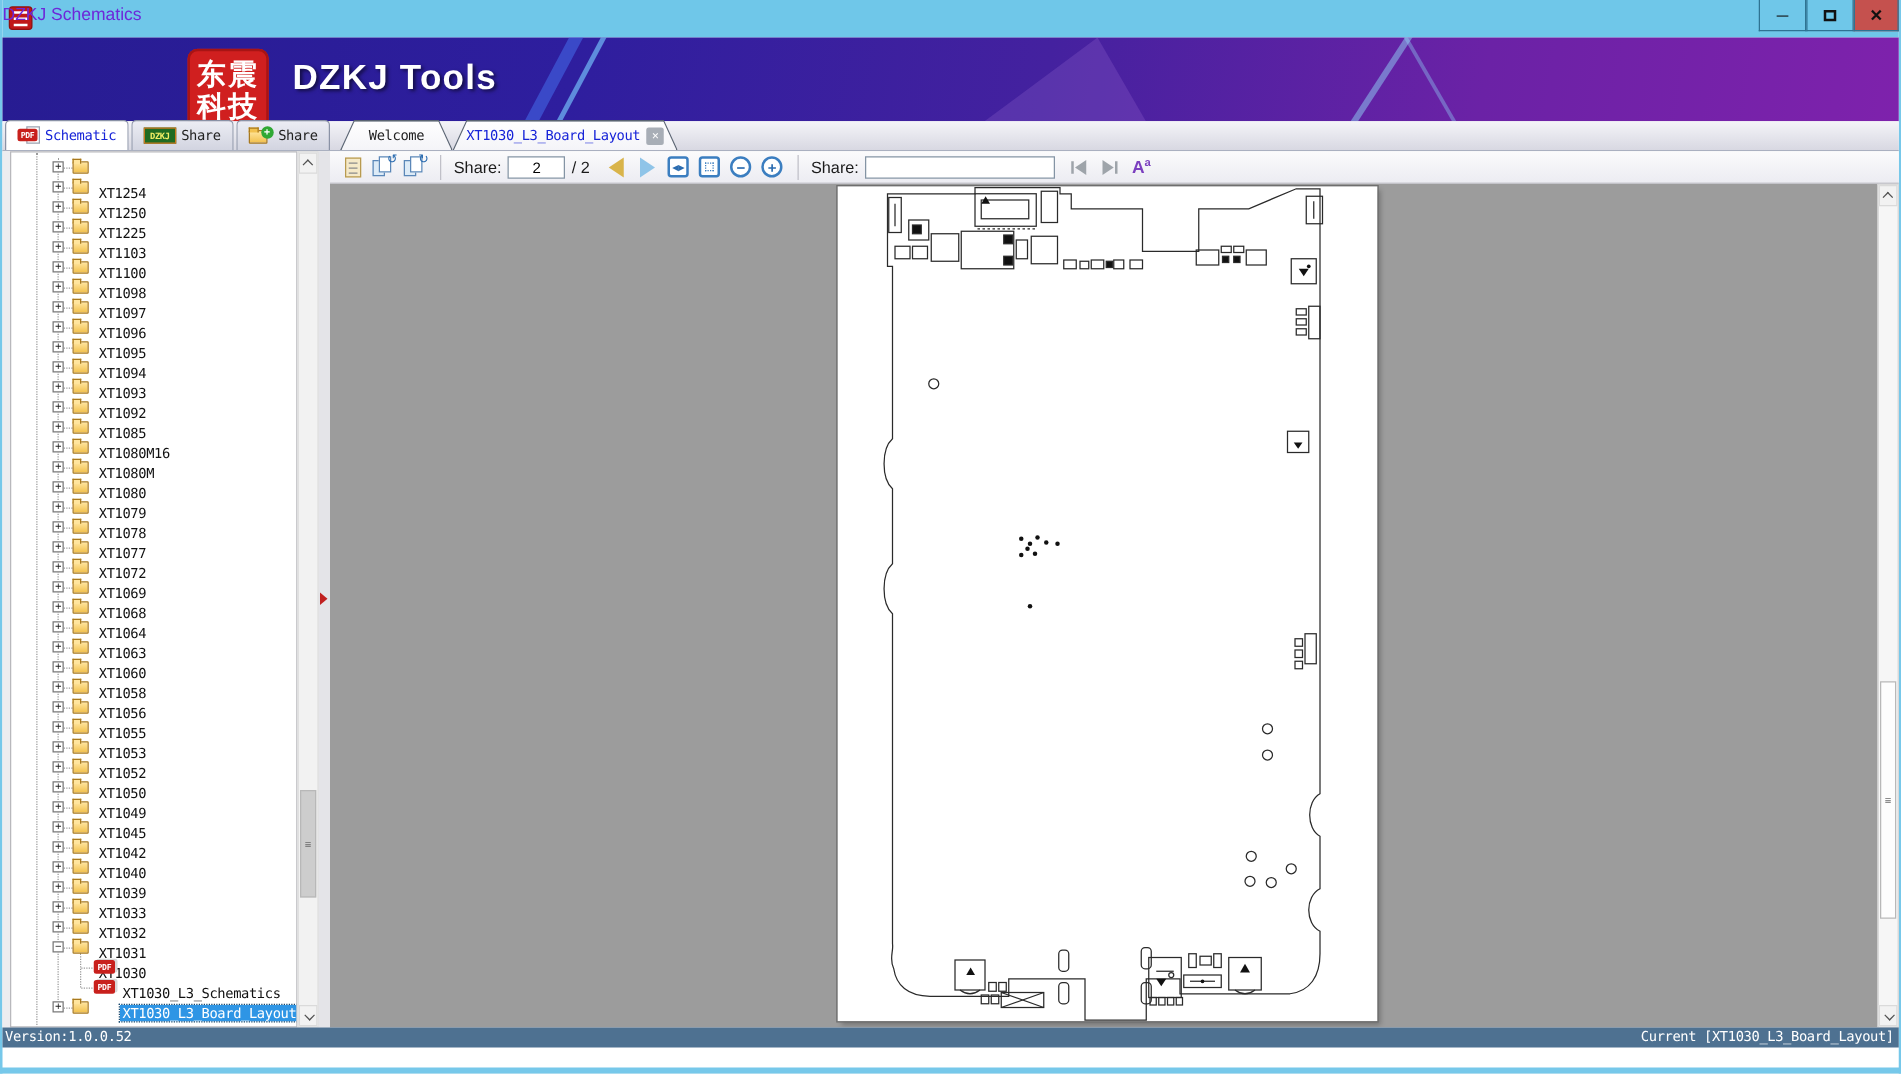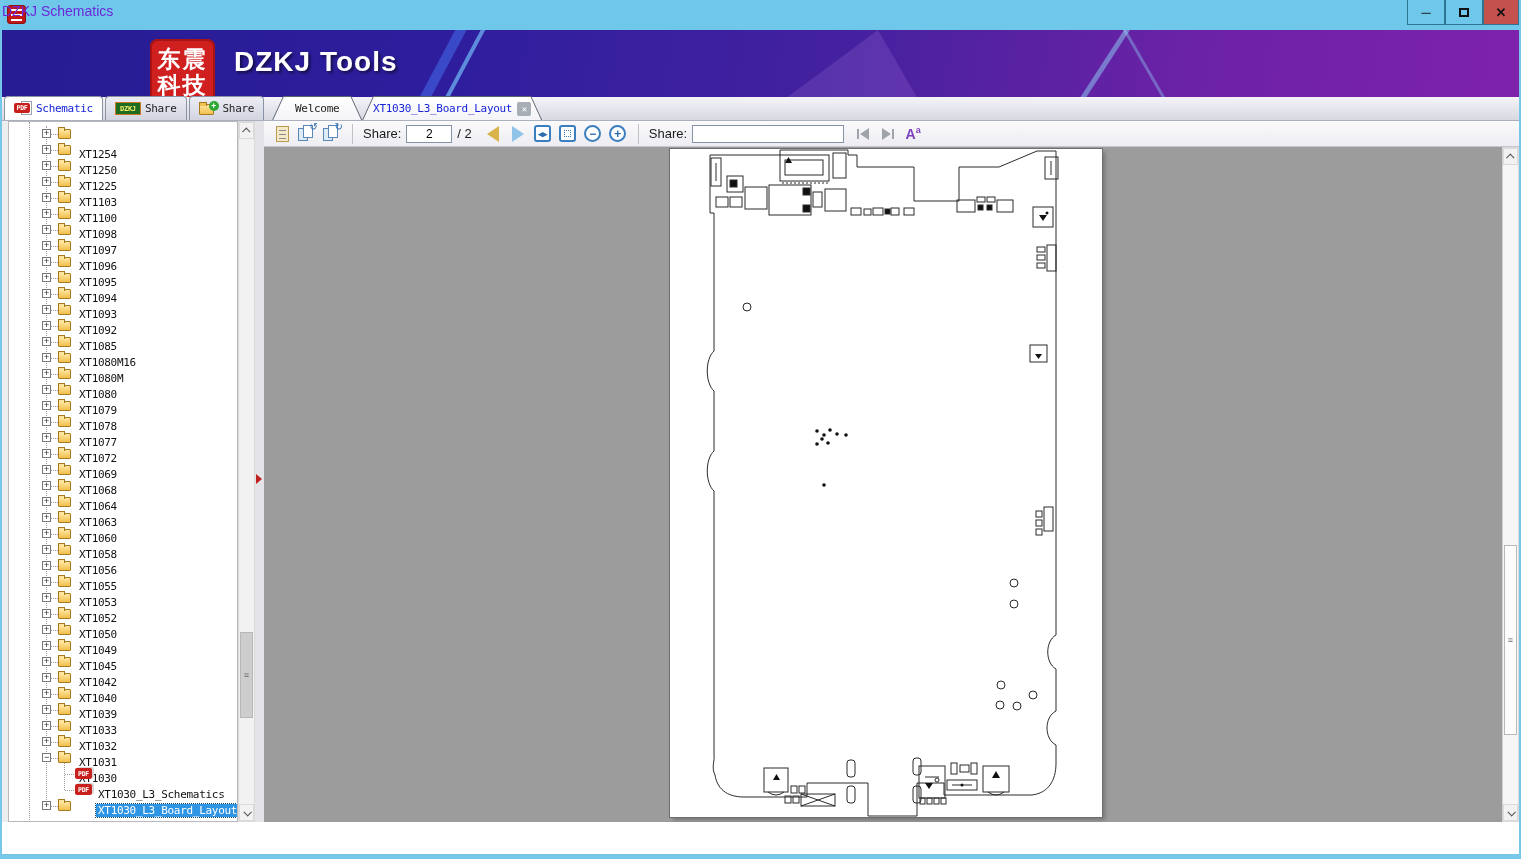--- a/index.html
+++ b/index.html
@@ -663,13 +663,17 @@
               <span class="grip">≡</span>
             </div>
           <div class="sbtn down">
               <span class="chev down"></span>
             </div>
         </div>
       </div>
     </div>
   </div>
 
+  <div class="statusbar mono">
+    <span class="left">Version:1.0.0.52</span>
+    <span class="right">Current [XT1030_L3_Board_Layout]</span>
+  </div>
 </div>
 
 </body></html>

